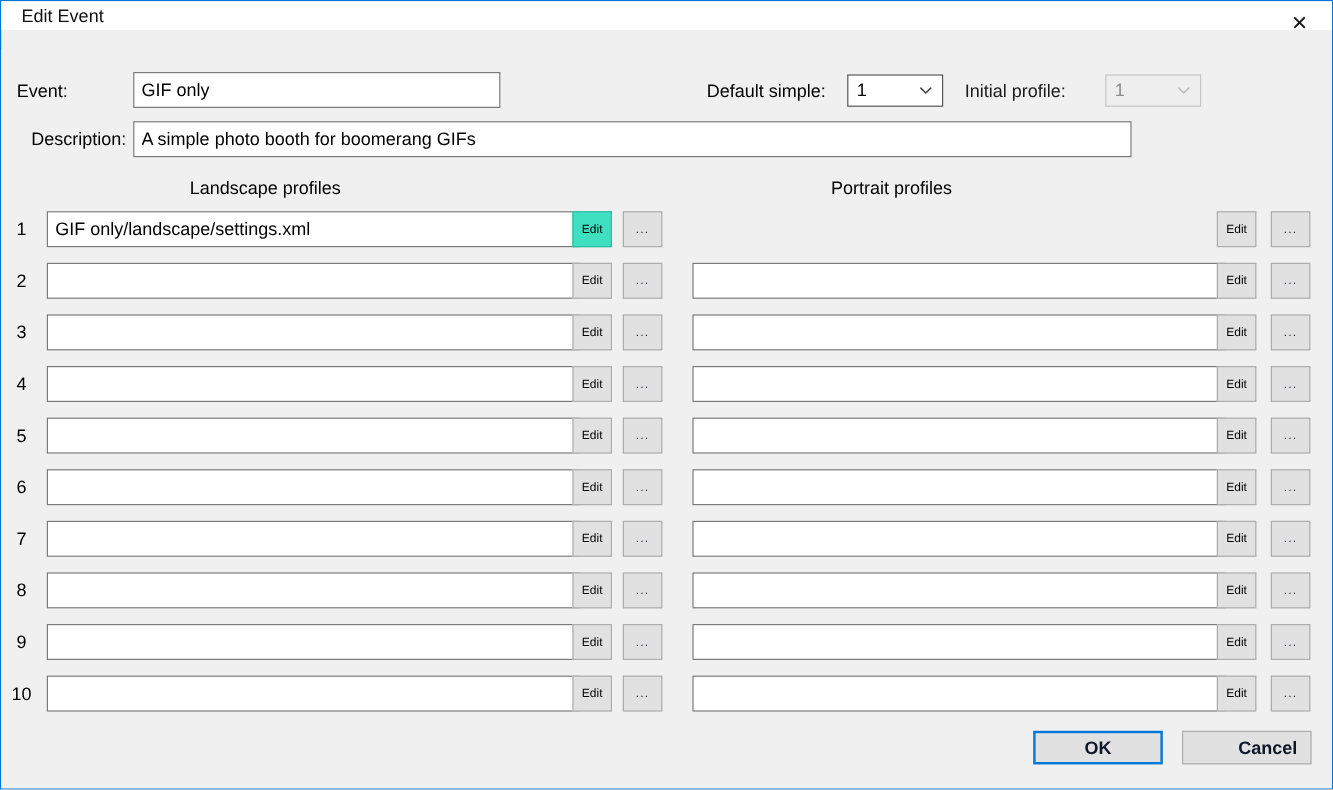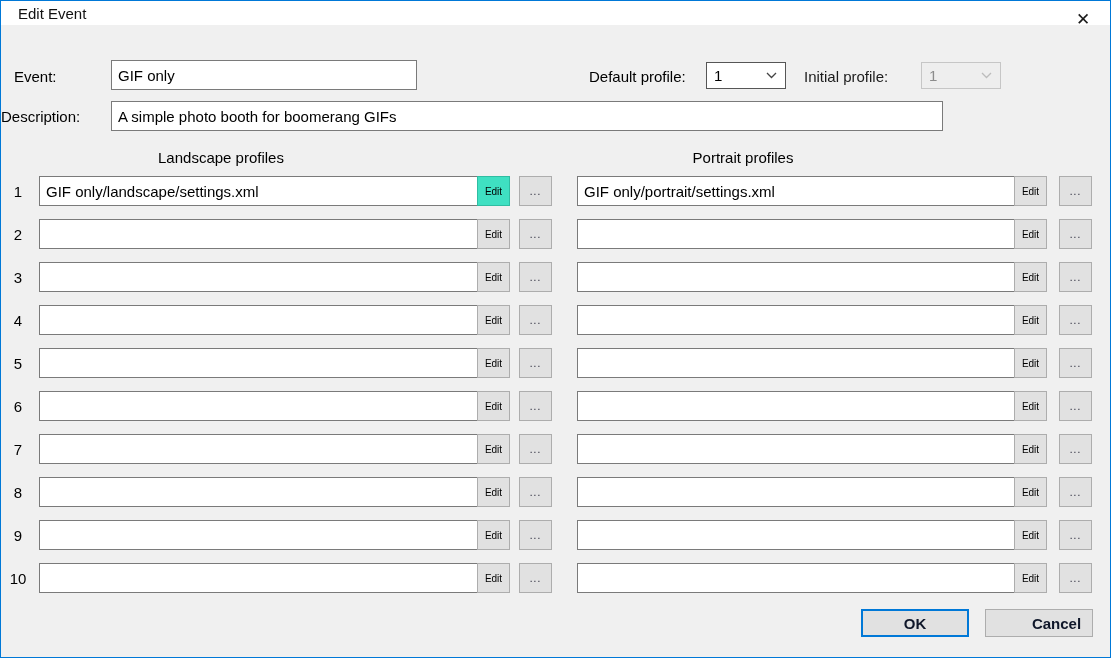--- a/index.html
+++ b/index.html
@@ -54,21 +54,21 @@
   .combo{
     position:absolute;top:21px;width:80px;height:27px;
     background:#fff;border:1px solid #565656;
     display:flex;align-items:center;
     font-size:15px;color:#000;cursor:default;
   }
   .combo .combo-value{margin-left:7px;flex:1;}
   .combo .chev{margin-right:8px;display:flex;align-items:center;}
   .combo-default{left:705px;}
   .combo-initial{left:920px;background:#eeeeee;border-color:#c6c6c6;color:#8c8c8c;}
-  .description-label{left:0;top:67px;text-align:center;}
+  .description-label{left:25px;top:67px;text-align:center;}
   .description-input{left:110px;top:60px;width:832px;height:30px;}
   
   .col-header{position:absolute;top:108px;width:428px;text-align:center;font-size:15px;color:#000;}
   .landscape-header{left:6px;}
   .portrait-header{left:528px;}
   
   .rows{position:absolute;left:0;top:135px;width:100%;}
   .profile-row{position:relative;height:30px;margin-bottom:13px;}
   .row-num{
     position:absolute;left:2px;top:0;width:30px;height:30px;
@@ -112,21 +112,21 @@
     <button class="close-btn">
       <span>✕</span>
     </button>
   </div>
 
   <div class="body">
 
     <span class="lbl event-label">Event:</span>
     <input class="txt event-input" type="text" value="GIF only" style="">
 
-    <span class="lbl default-profile-label">Default profile:</span>
+    <span class="lbl default-profile-label">Default simple:</span>
     <div class="combo combo-default">
       <span class="combo-value">1</span>
       <span class="chev">
         <svg width="11" height="7" viewBox="0 0 11 7">
             <path d="M1 1 L5.5 5.5 L10 1" fill="none" stroke="#444" stroke-width="1.3"></path>
           </svg>
       </span>
     </div>
 
     <span class="lbl initial-profile-label">Initial profile:</span>
@@ -146,21 +146,20 @@
     <div class="col-header landscape-header">Landscape profiles</div>
 
     <div class="rows">
   <div class="profile-row">
     <span class="row-num">1</span>
     <input class="txt profile-input landscape" type="text" value="GIF only/landscape/settings.xml" style="">
     <button class="btn edit-l highlight">Edit</button>
     <button class="btn browse-l">
             <span class="browse-label">...</span>
           </button>
-    <input class="txt profile-input portrait" type="text" value="GIF only/portrait/settings.xml" style="">
     <button class="btn edit-p">Edit</button>
     <button class="btn browse-p">
             <span class="browse-label">...</span>
           </button>
   </div>
 
   <div class="profile-row">
     <span class="row-num">2</span>
     <input class="txt profile-input landscape" type="text" value="" style="">
     <button class="btn edit-l">Edit</button>

